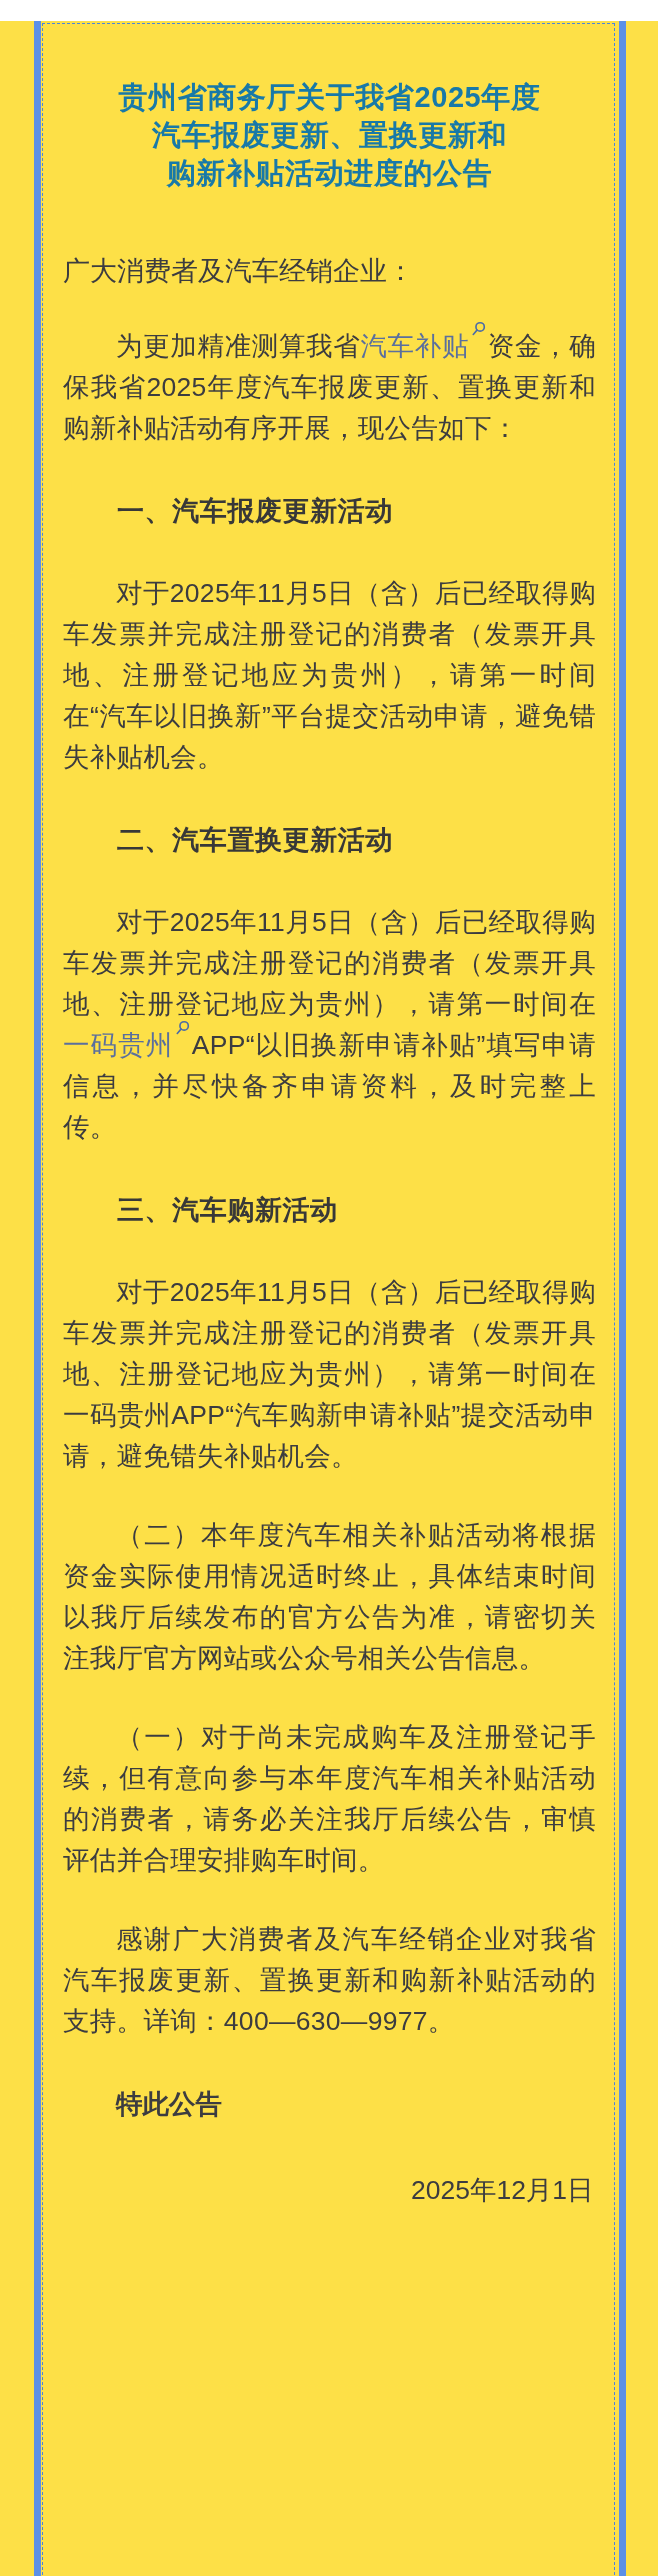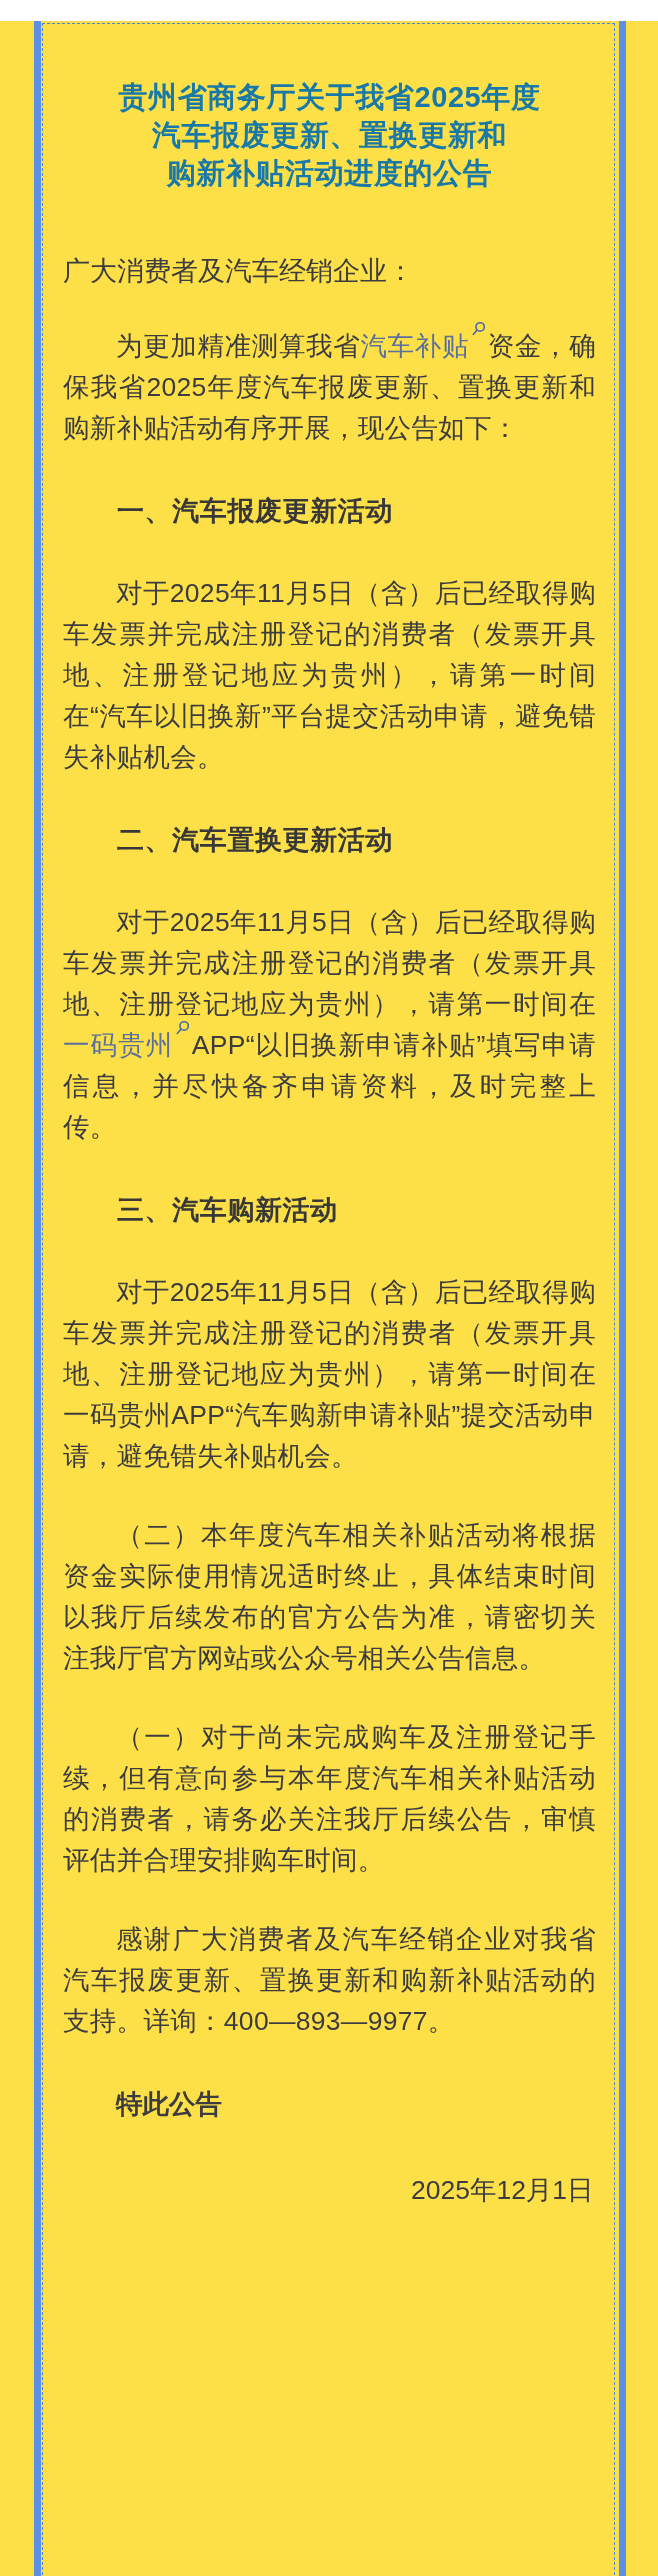--- a/index.html
+++ b/index.html
@@ -138,21 +138,21 @@
             <circle cx="15.5" cy="9" r="6.4" stroke="currentColor" stroke-width="2.5"></circle>
             <path d="M10.7 14 L5 20.6" stroke="currentColor" stroke-width="2.5" stroke-linecap="round"></path>
           </svg></span><span>APP“以旧换新申请补贴”填写申请信息，并尽快备齐申请资料，及时完整上传。</span></p>
 
     <h2 class="heading">三、汽车购新活动</h2>
     <p class="para indent">对于2025年11月5日（含）后已经取得购车发票并完成注册登记的消费者（发票开具地、注册登记地应为贵州），请第一时间在一码贵州APP“汽车购新申请补贴”提交活动申请，避免错失补贴机会。</p>
 
     <p class="para indent">（二）本年度汽车相关补贴活动将根据资金实际使用情况适时终止，具体结束时间以我厅后续发布的官方公告为准，请密切关注我厅官方网站或公众号相关公告信息。</p>
     <p class="para indent">（一）对于尚未完成购车及注册登记手续，但有意向参与本年度汽车相关补贴活动的消费者，请务必关注我厅后续公告，审慎评估并合理安排购车时间。</p>
 
-    <p class="para indent">感谢广大消费者及汽车经销企业对我省汽车报废更新、置换更新和购新补贴活动的支持。详询：400—893—9977。</p>
+    <p class="para indent">感谢广大消费者及汽车经销企业对我省汽车报废更新、置换更新和购新补贴活动的支持。详询：400—630—9977。</p>
 
     <p class="closing">特此公告</p>
 
     <div class="signature">
       <p>2025年12月1日</p>
     </div>
 
   </div>
 </div>
 

